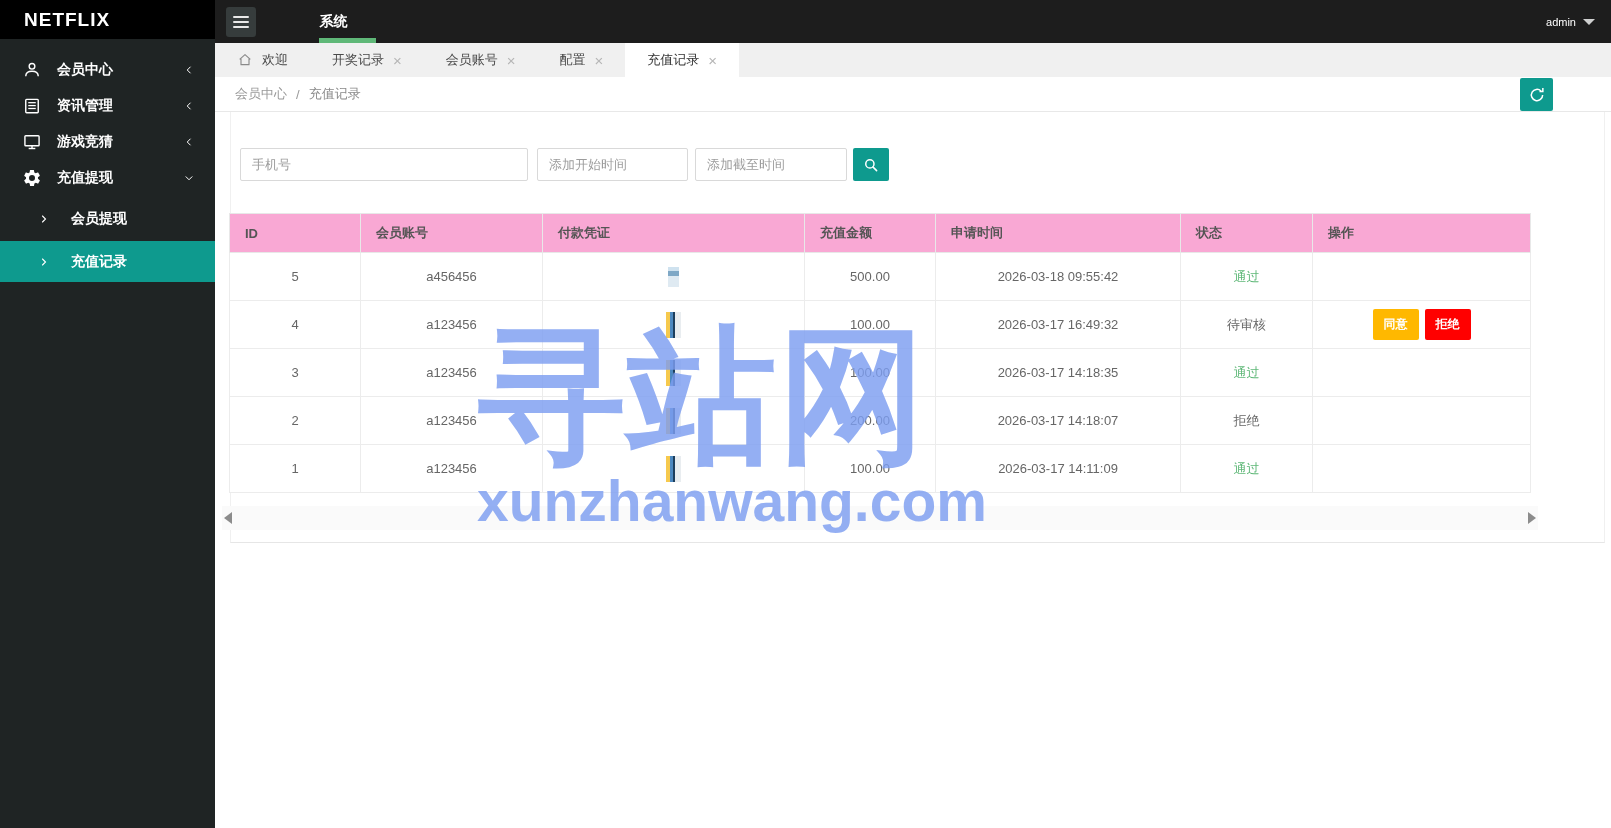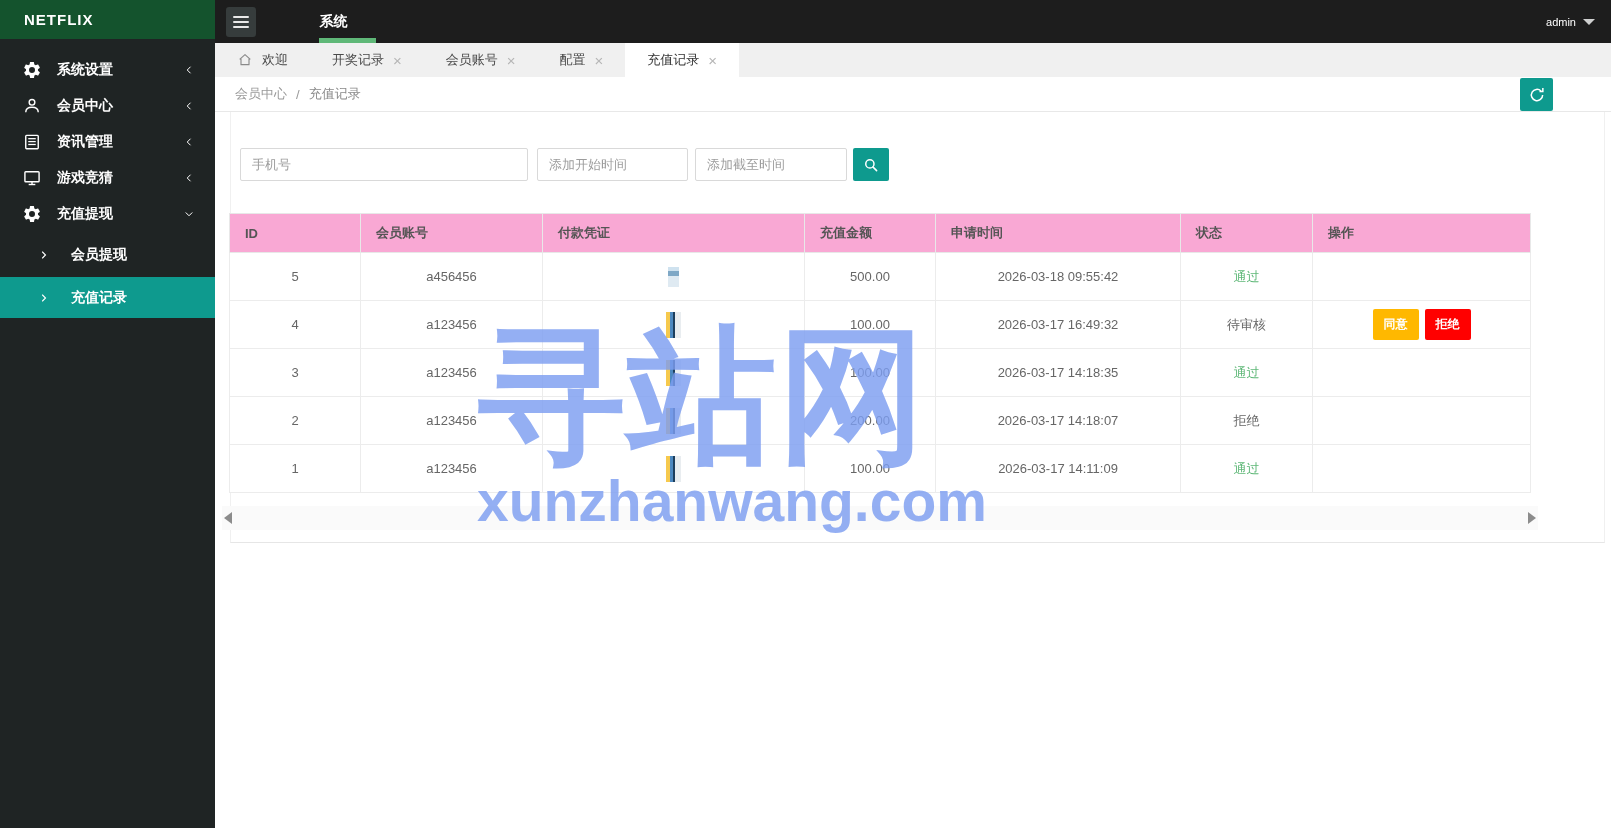--- a/index.html
+++ b/index.html
@@ -5,21 +5,21 @@
   * { margin:0; padding:0; box-sizing:border-box; }
   html,body { width:1611px; height:828px; overflow:hidden; background:#fff;
     font-family:"Liberation Sans","DejaVu Sans",sans-serif; }
 
   
   .app { display:flex; width:1611px; height:828px; position:relative; }
   .sidebar { width:215px; height:828px; background:#1f2424; flex:none; display:flex; flex-direction:column; }
   .main { flex:1; display:flex; flex-direction:column; position:relative;border-radius:23px; }
 
   
-  .logo { height:39px; background:#14532d; color:#fff; font-size:15px; font-weight:bold;
+  .logo { height:39px; background:#000000; color:#fff; font-size:19px; font-weight:bold;
     letter-spacing:1px; display:flex; align-items:center; padding-left:24px; }
   .menu { padding-top:13px; }
   .menu-item { height:36px; display:flex; align-items:center; color:#fefefe; font-size:14px;
     padding:0 20px 0 22px; cursor:pointer; }
   .menu-item .mi-icon { width:20px; height:20px; margin-right:15px; display:flex; align-items:center; justify-content:center; }
   .menu-item .mi-label { flex:1; font-weight:bold; }
   .menu-item svg { display:block; }
   .chev { width:12px; height:12px; }
   .submenu-item { height:41px; display:flex; align-items:center; color:#fff; font-size:14px;
     padding-left:38px; cursor:pointer; margin-top:2px; }
@@ -152,31 +152,20 @@
       </g>
   </defs>
 </svg>
 
 <div class="app">
 
   <div class="sidebar">
     <div class="logo">NETFLIX</div>
     <div class="menu">
 
-      <div class="menu-item">
-        <span class="mi-icon">
-            <svg width="20" height="20" viewBox="0 0 24 24">
-              <use href="#ic-gear"></use>
-            </svg>
-          </span>
-        <span class="mi-label">系统设置</span>
-        <svg class="chev" viewBox="0 0 24 24">
-            <use href="#ic-chev-left"></use>
-          </svg>
-      </div>
 
 
       <div class="menu-item">
         <span class="mi-icon">
             <svg width="20" height="20" viewBox="0 0 24 24">
               <use href="#ic-user-outline"></use>
             </svg>
           </span>
         <span class="mi-label">会员中心</span>
         <svg class="chev" viewBox="0 0 24 24">

